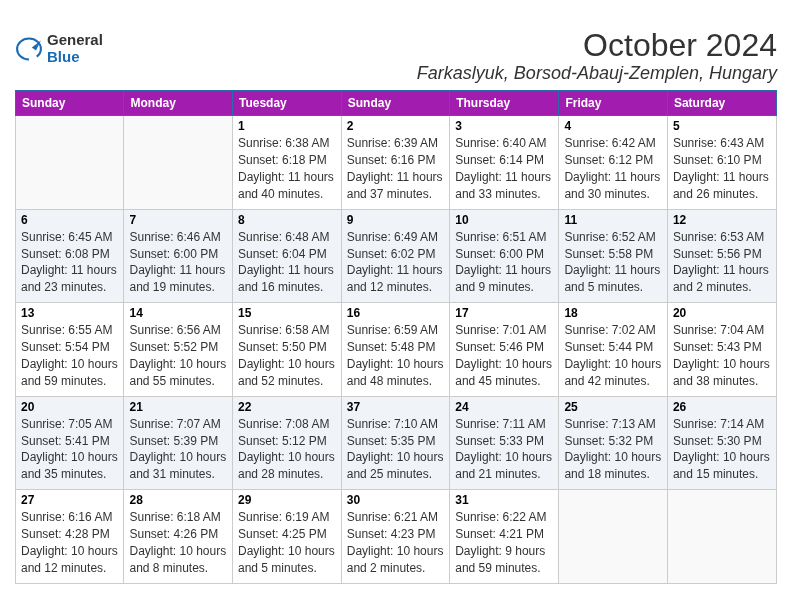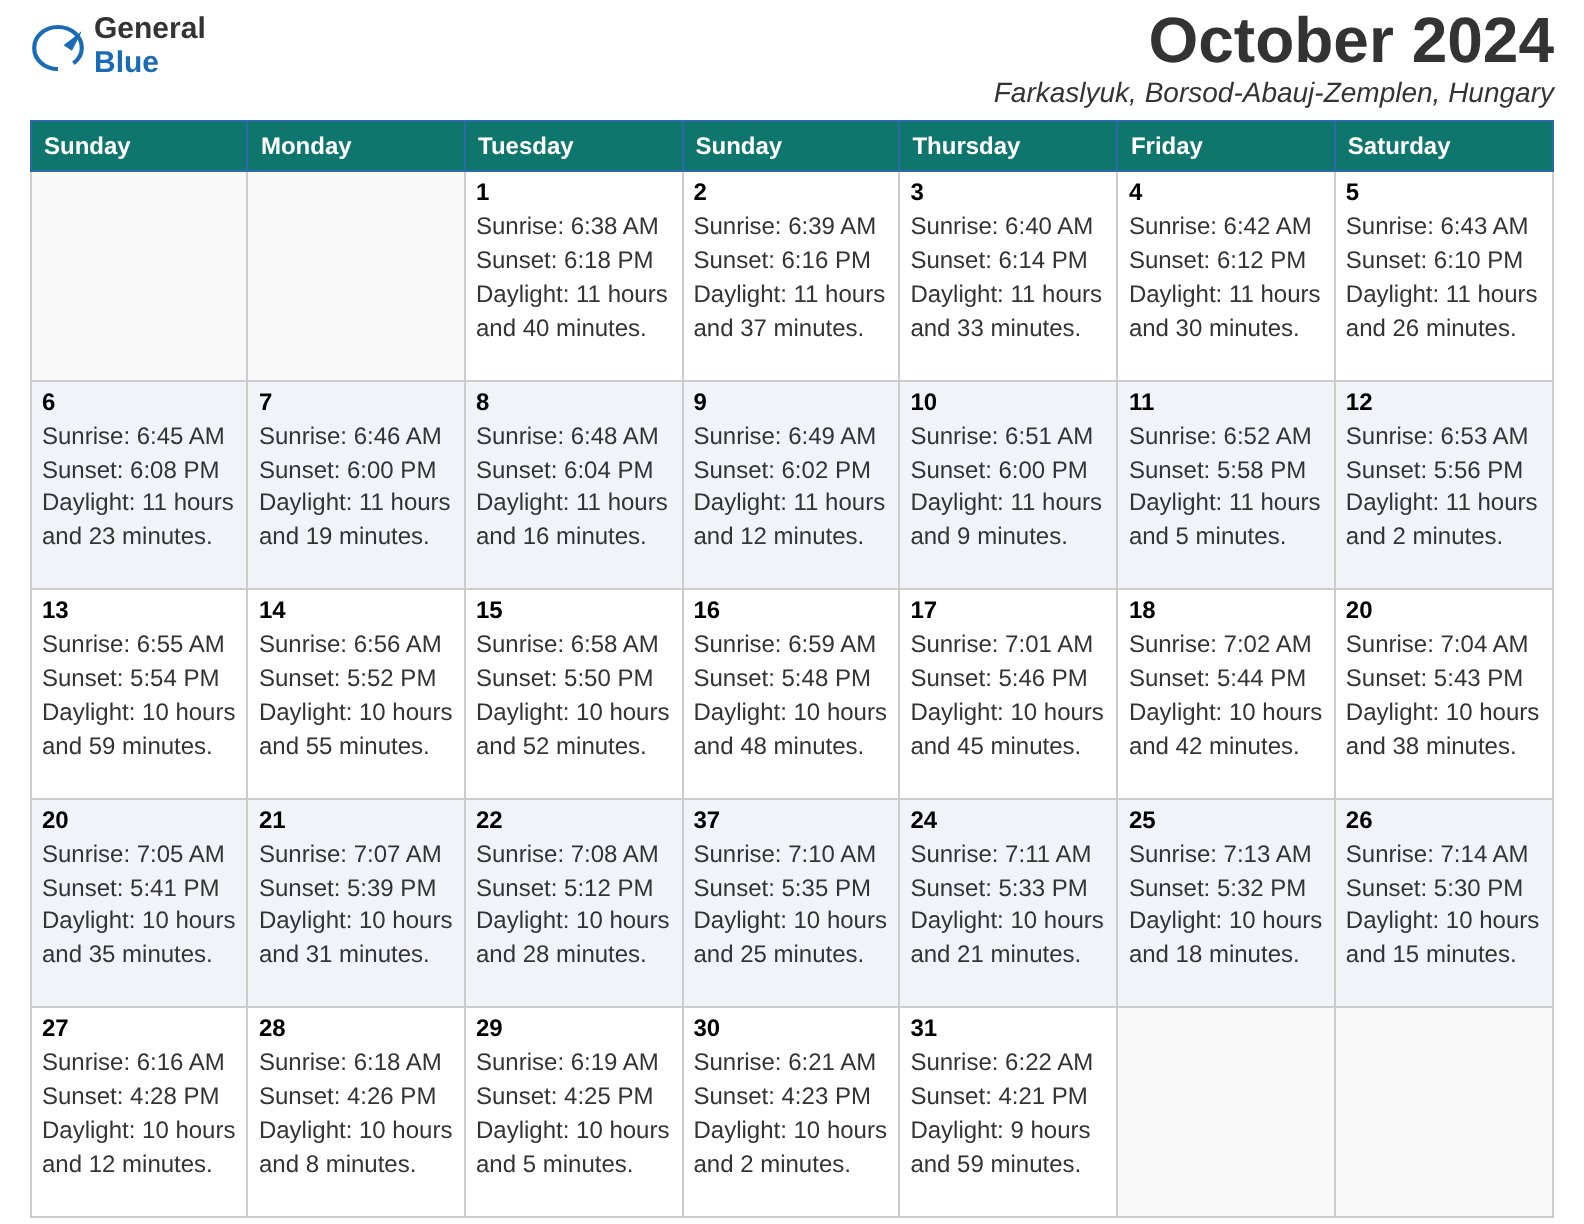--- a/index.html
+++ b/index.html
@@ -6,21 +6,21 @@
     body {
       font-family: Arial, sans-serif;
       background: #fff;
       width: 792px;
       height: 612px;
       overflow: hidden;
     }
     .page {
       width: 792px;
       height: 612px;
-      padding: 3px 15px;
+      padding: 28px 15px;
       display: flex;
       flex-direction: column;
     }
     .header {
       display: flex;
       justify-content: space-between;
       align-items: flex-start;
       margin-bottom: 6px;
     }
     .logo {
@@ -46,37 +46,37 @@
     .logo-icon {
       width: 28px;
       height: 28px;
       margin-right: 4px;
     }
     .title-block {
       text-align: right;
     }
     .month-title {
       font-size: 32px;
-      font-weight: bold;
+      font-weight: normal;
       color: #333;
       line-height: 1.1;
     }
     .location {
-      font-size: 14px;
+      font-size: 18px;
       color: #333;
       font-style: italic;
     }
     .calendar {
       width: 100%;
       border-collapse: collapse;
       flex: 1;
       font-size: 10.5px;
     }
     .calendar thead th {
-      background: #0f766e;
+      background: #a21caf;
       color: #fff;
       text-align: left;
       padding: 5px 6px;
       font-size: 12px;
       font-weight: bold;
       border: 1px solid #2c6aaa;
     }
     .calendar tbody td {
       border: 1px solid #ccc;
       vertical-align: top;

